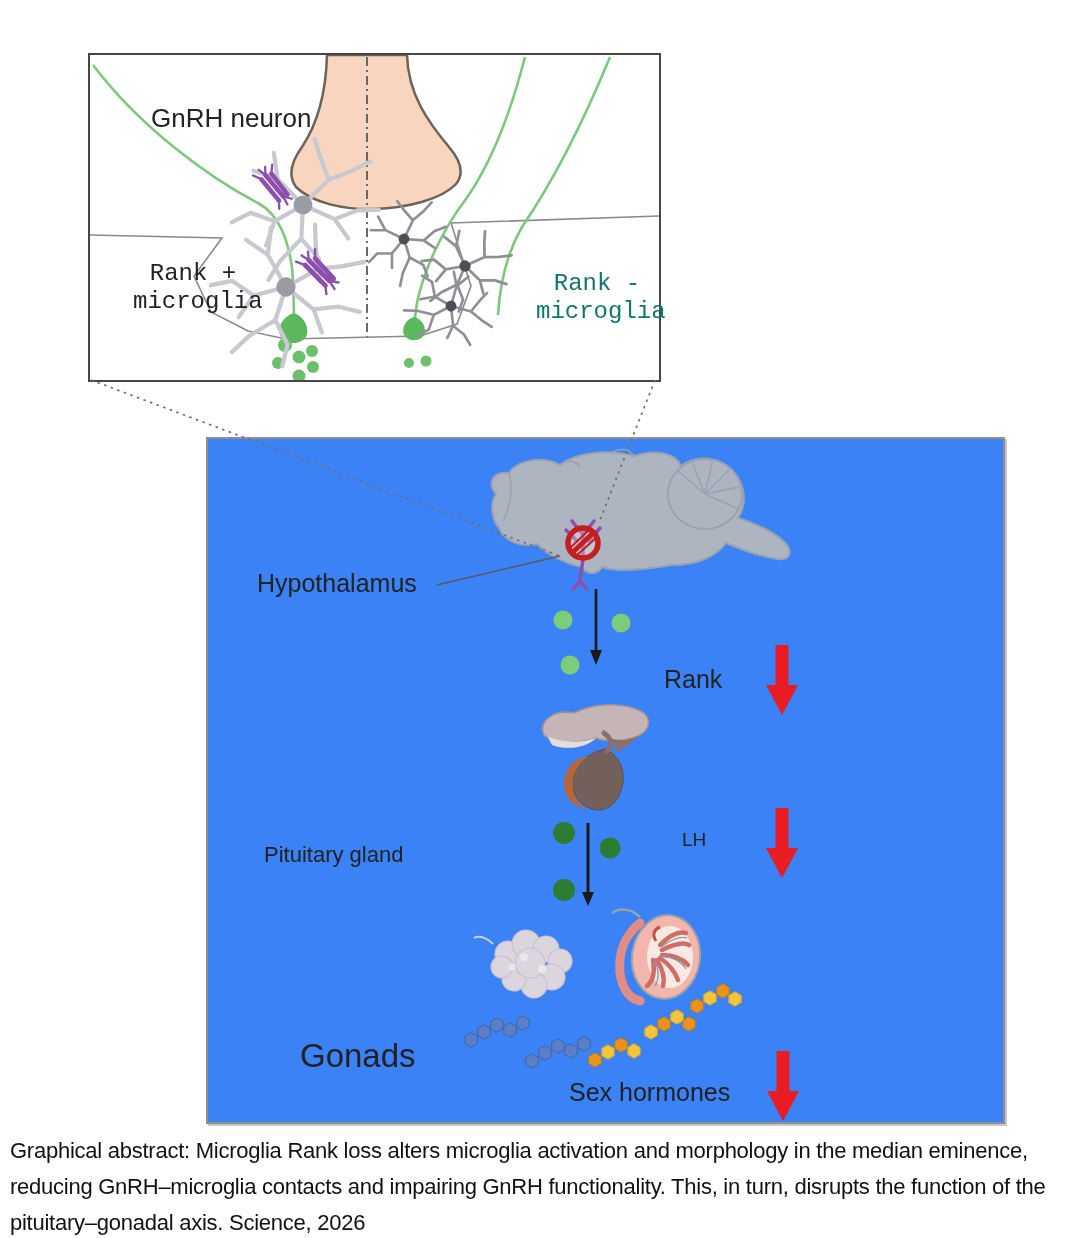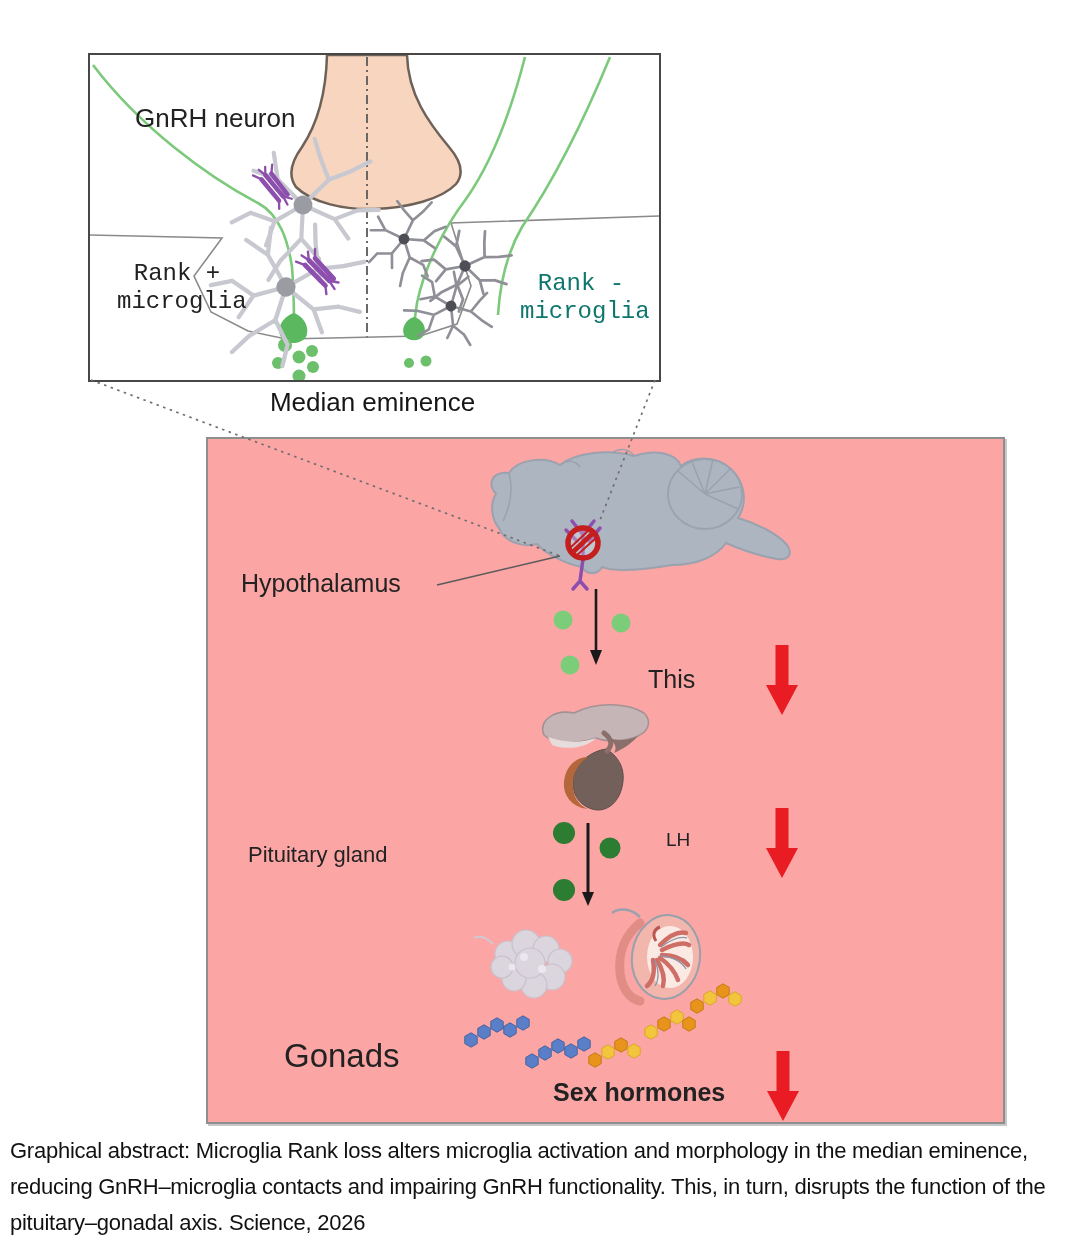--- a/index.html
+++ b/index.html
@@ -1,37 +1,37 @@
 <!DOCTYPE html>
 <html><head>
 <meta charset="utf-8">
 <style>
   html,body{margin:0;padding:0;background:#ffffff;}
   body{font-family:"Liberation Sans","DejaVu Sans",sans-serif;color:#1c1c1c;}
   .stage{position:relative;width:1087px;height:1238px;background:#ffffff;overflow:hidden;}
-  .lbl{position:absolute;color:#222;line-height:1.18;}
+  .lbl{position:absolute;color:#222;line-height:1.18;margin-left:16px;}
   .pre{white-space:pre-line;text-align:center;font-family:Liberation Mono, monospace;}
 
   
   .inset{position:absolute;left:88px;top:53px;width:569px;height:325px;background:#ffffff;border:2px solid #474747;box-sizing:content-box;}
   .inset svg{position:absolute;left:0;top:0;}
   .lbl-gnrh-neuron{left:45px;top:48px;font-size:26px;}
   .lbl-rank-plus{left:27px;top:205px;width:120px;font-size:24px;}
   .lbl-rank-minus{left:430px;top:215px;width:122px;font-size:24px;color:#0f766e;}
   .lbl-median{left:88px;top:387px;width:569px;text-align:center;font-size:26px;color:#161616;}
 
   
-  .panel{position:absolute;left:206px;top:437px;width:795px;height:683px;background:#fca5a5;border:2px solid #8e8e8e;box-shadow:2px 2px 0 rgba(130,130,130,.45);box-sizing:content-box;}
+  .panel{position:absolute;left:206px;top:437px;width:795px;height:683px;background:#3b82f6;border:2px solid #8e8e8e;box-shadow:2px 2px 0 rgba(130,130,130,.45);box-sizing:content-box;}
   .panel svg{position:absolute;left:0;top:0;}
   .lbl-hypo{left:33px;top:130px;font-size:25px;}
   .lbl-gnrh{left:440px;top:226px;font-size:25px;}
   .lbl-pit{left:40px;top:403px;font-size:22px;}
   .lbl-lh{left:458px;top:390px;font-size:19px;}
   .lbl-gonads{left:76px;top:598px;font-size:33px;}
-  .lbl-sexh{left:345px;top:639px;font-size:25px;font-weight:bold;}
+  .lbl-sexh{left:345px;top:639px;font-size:25px;}
 
   .caption{position:absolute;left:10px;top:1133px;width:1070px;font-size:22px;line-height:36px;letter-spacing:-0.25px;color:#111;}
 
   .overlay{position:absolute;left:0;top:0;pointer-events:none;}
 
   
   .mg-light{stroke:#c8c8d0;color:#9b9ba4;stroke-width:2;}
   .mg-dark{stroke:#8f8f97;color:#4e4e56;stroke-width:2.2;}
   .hx-b{fill:#5a7ec8;stroke:#44639f;stroke-width:1;}
   .hx-o{fill:#e8941c;stroke:#c57a10;stroke-width:1;}
@@ -108,21 +108,20 @@
         <use href="#pbundle" transform="translate(228,218) rotate(-40) scale(1.2)"></use>
       </g>
     </svg>
     <div class="lbl lbl-gnrh-neuron">GnRH neuron</div>
     <div class="lbl lbl-rank-plus pre">Rank +
 microglia</div>
     <div class="lbl lbl-rank-minus pre">Rank -
 microglia</div>
   </div>
 
-  <div class="lbl lbl-median">Median eminence</div>
 
   <div class="panel">
     <svg viewBox="0 0 795 683" width="795" height="683">
 
       <g>
         <path d="M288,55 C279,45 284,32 301,34 C310,20 336,17 352,26 C368,13 402,10 426,17 C448,10 468,14 473,27 C484,18 504,16 519,27 C536,39 541,62 530,79 C548,84 570,95 579,106 C585,114 581,122 569,120 C552,117 534,111 518,104 C508,118 488,126 464,126 C434,131 407,133 394,128 C390,136 378,136 374,128 C358,125 338,115 329,105 C313,109 296,102 291,89 C283,80 282,64 288,55 Z" fill="#adb5c0" stroke="#99a2ae" stroke-width="2"></path>
         <ellipse cx="497" cy="55" rx="37" ry="35" fill="#adb5c0" stroke="#99a2ae" stroke-width="1.8"></ellipse>
         <g stroke="#99a2ae" stroke-width="1.5" fill="none">
           <path d="M497,55 L470,32 M497,55 L484,23 M497,55 L505,20 M497,55 L522,30 M497,55 L531,48 M497,55 L530,70"></path>
           <path d="M352,26 C360,20 368,22 372,28 M404,14 C412,8 422,10 426,17 M301,34 C305,48 303,66 295,82"></path>
@@ -235,21 +234,21 @@
         <use href="#hex" class="hx-o" transform="translate(387,621)"></use>
           <use href="#hex" class="hx-y" transform="translate(400,613)"></use>
         <use href="#hex" class="hx-o" transform="translate(413,606)"></use>
           <use href="#hex" class="hx-y" transform="translate(426,612)"></use>
       </g>
 
       <use href="#redarrow" transform="translate(575,612)"></use>
     </svg>
 
     <div class="lbl lbl-hypo">Hypothalamus</div>
-    <div class="lbl lbl-gnrh">This</div>
+    <div class="lbl lbl-gnrh">Rank</div>
     <div class="lbl lbl-pit">Pituitary gland</div>
     <div class="lbl lbl-lh">LH</div>
     <div class="lbl lbl-gonads">Gonads</div>
     <div class="lbl lbl-sexh">Sex hormones</div>
   </div>
 
   <div class="caption">Graphical abstract: Microglia Rank loss alters microglia activation and morphology in the median eminence, reducing GnRH–microglia contacts and impairing GnRH functionality. This, in turn, disrupts the function of the pituitary–gonadal axis. Science, 2026</div>
 
   <svg class="overlay" width="1087" height="1238" viewBox="0 0 1087 1238">
     <line x1="91" y1="380" x2="560" y2="556" stroke="#6f6f6f" stroke-width="1.7" stroke-dasharray="2.5 4.5"></line>

